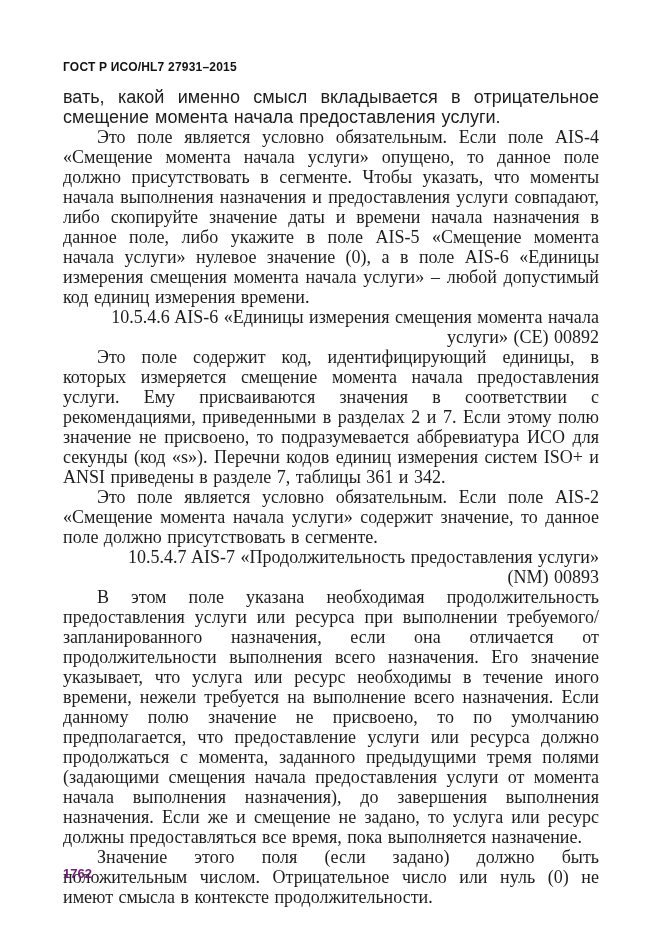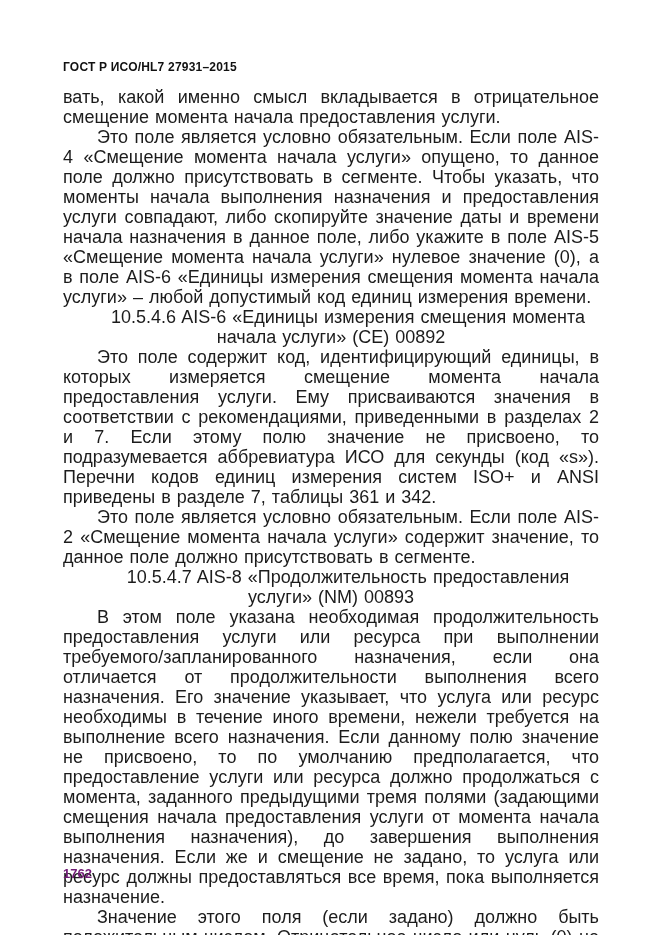--- a/index.html
+++ b/index.html
@@ -33,23 +33,24 @@
   }
   .doc-body p {
     margin: 0;
     font-size: 18px;
     line-height: 20px;
     text-align: justify;
     word-spacing: 1px;
   }
   .doc-body p.indent {
     text-indent: 34px;
+    font-family: Liberation Serif, serif;
   }
   .doc-body p.heading {
-    text-align: center;
+    text-align: right;
   }
   .doc-footer {
     position: absolute;
     left: 63px;
     top: 866px;
     font-size: 13px;
     font-weight: bold;
     color: #701a75;
   }
 </style>
@@ -58,19 +59,19 @@
 
 <div class="page">
   <div class="content">
     <div class="doc-header">ГОСТ Р ИСО/HL7 27931–2015</div>
     <div class="doc-body" id="doc-body">
         <p class="">вать, какой именно смысл вкладывается в отрицательное смещение момента начала предоставления услуги.</p>
         <p class="indent">Это поле является условно обязательным. Если поле AIS-4 «Смещение момента начала услуги» опущено, то данное поле должно присутствовать в сегменте. Чтобы указать, что моменты начала выполнения назначения и предоставления услуги совпадают, либо скопируйте значение даты и времени начала назначения в данное поле, либо укажите в поле AIS-5 «Смещение момента начала услуги» нулевое значение (0), а в поле AIS-6 «Единицы измерения смещения момента начала услуги» – любой допустимый код единиц измерения времени.</p>
         <p class="indent heading">10.5.4.6 AIS-6 «Единицы измерения смещения момента начала услуги» (CE) 00892</p>
         <p class="indent">Это поле содержит код, идентифицирующий единицы, в которых измеряется смещение момента начала предоставления услуги. Ему присваиваются значения в соответствии с рекомендациями, приведенными в разделах 2 и 7. Если этому полю значение не присвоено, то подразумевается аббревиатура ИСО для секунды (код «s»). Перечни кодов единиц измерения систем ISO+ и ANSI приведены в разделе 7, таблицы 361 и 342.</p>
         <p class="indent">Это поле является условно обязательным. Если поле AIS-2 «Смещение момента начала услуги» содержит значение, то данное поле должно присутствовать в сегменте.</p>
-        <p class="indent heading">10.5.4.7 AIS-8 «Продолжительность предоставления услуги» (NM) 00893</p>
+        <p class="indent heading">10.5.4.7 AIS-7 «Продолжительность предоставления услуги» (NM) 00893</p>
         <p class="indent">В этом поле указана необходимая продолжительность предоставления услуги или ресурса при выполнении требуемого/запланированного назначения, если она отличается от продолжительности выполнения всего назначения. Его значение указывает, что услуга или ресурс необходимы в течение иного времени, нежели требуется на выполнение всего назначения. Если данному полю значение не присвоено, то по умолчанию предполагается, что предоставление услуги или ресурса должно продолжаться с момента, заданного предыдущими тремя полями (задающими смещения начала предоставления услуги от момента начала выполнения назначения), до завершения выполнения назначения. Если же и смещение не задано, то услуга или ресурс должны предоставляться все время, пока выполняется назначение.</p>
         <p class="indent">Значение этого поля (если задано) должно быть положительным числом. Отрицательное число или нуль (0) не имеют смысла в контексте продолжительности.</p>
       </div>
   </div>
   <div class="doc-footer">1762</div>
 </div>
 
 </body></html>

